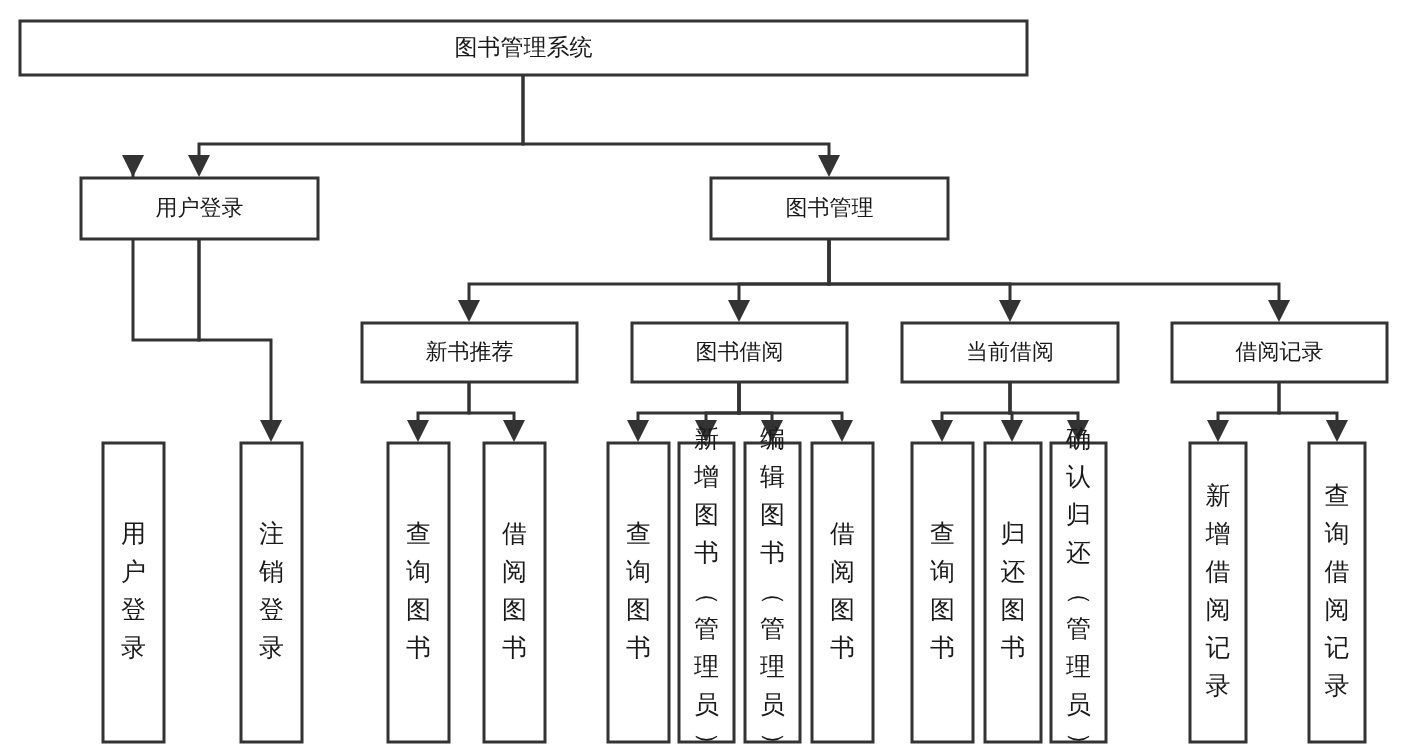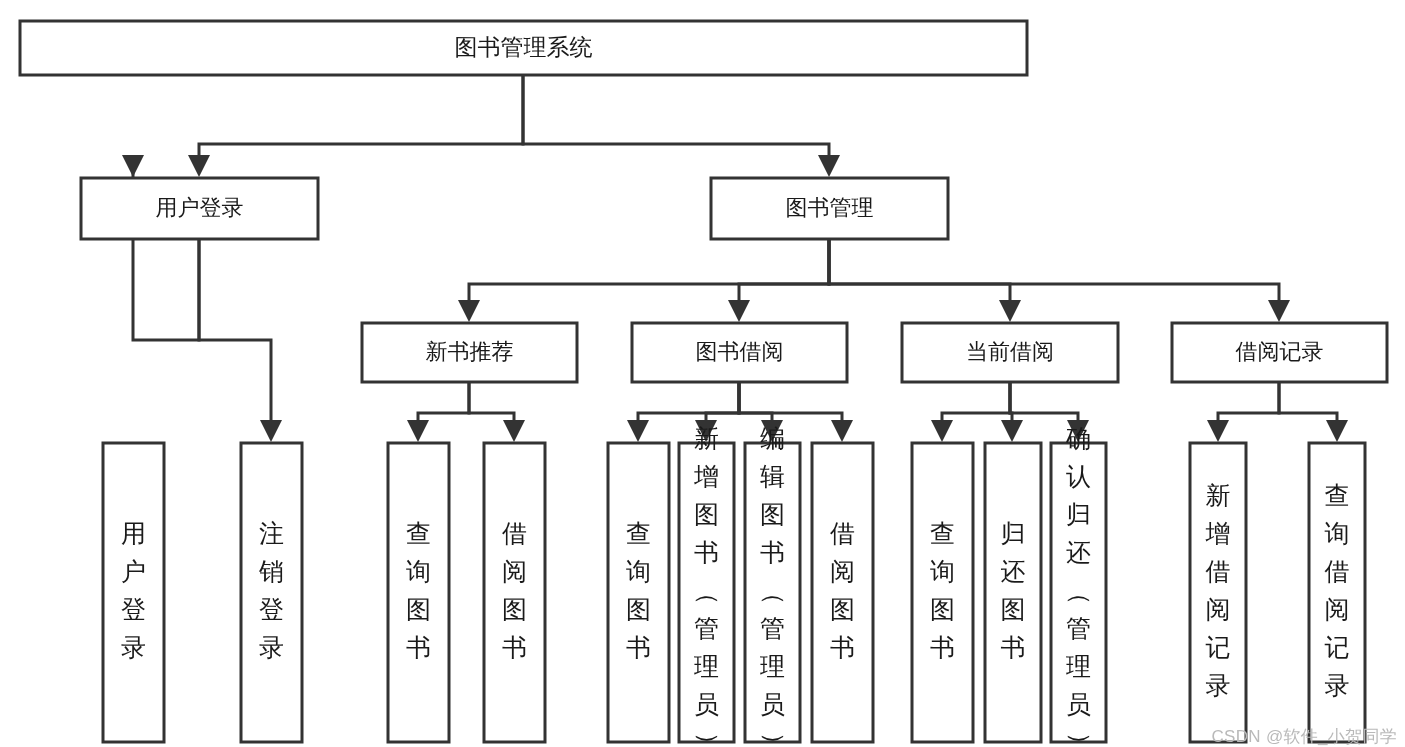--- a/index.html
+++ b/index.html
@@ -311,15 +311,14 @@
             <text class="leaf-label" x="1337" y="528.5">询</text>
             <text class="leaf-label" x="1337" y="566.5">借</text>
             <text class="leaf-label" x="1337" y="604.5">阅</text>
             <text class="leaf-label" x="1337" y="642.5">记</text>
             <text class="leaf-label" x="1337" y="680.5">录</text>
           </g>
         </g>
       </g>
   </svg>
 
-  <div class="watermark">CSDN @软件_小贺同学</div>
 
 </div>
 
 </body></html>

